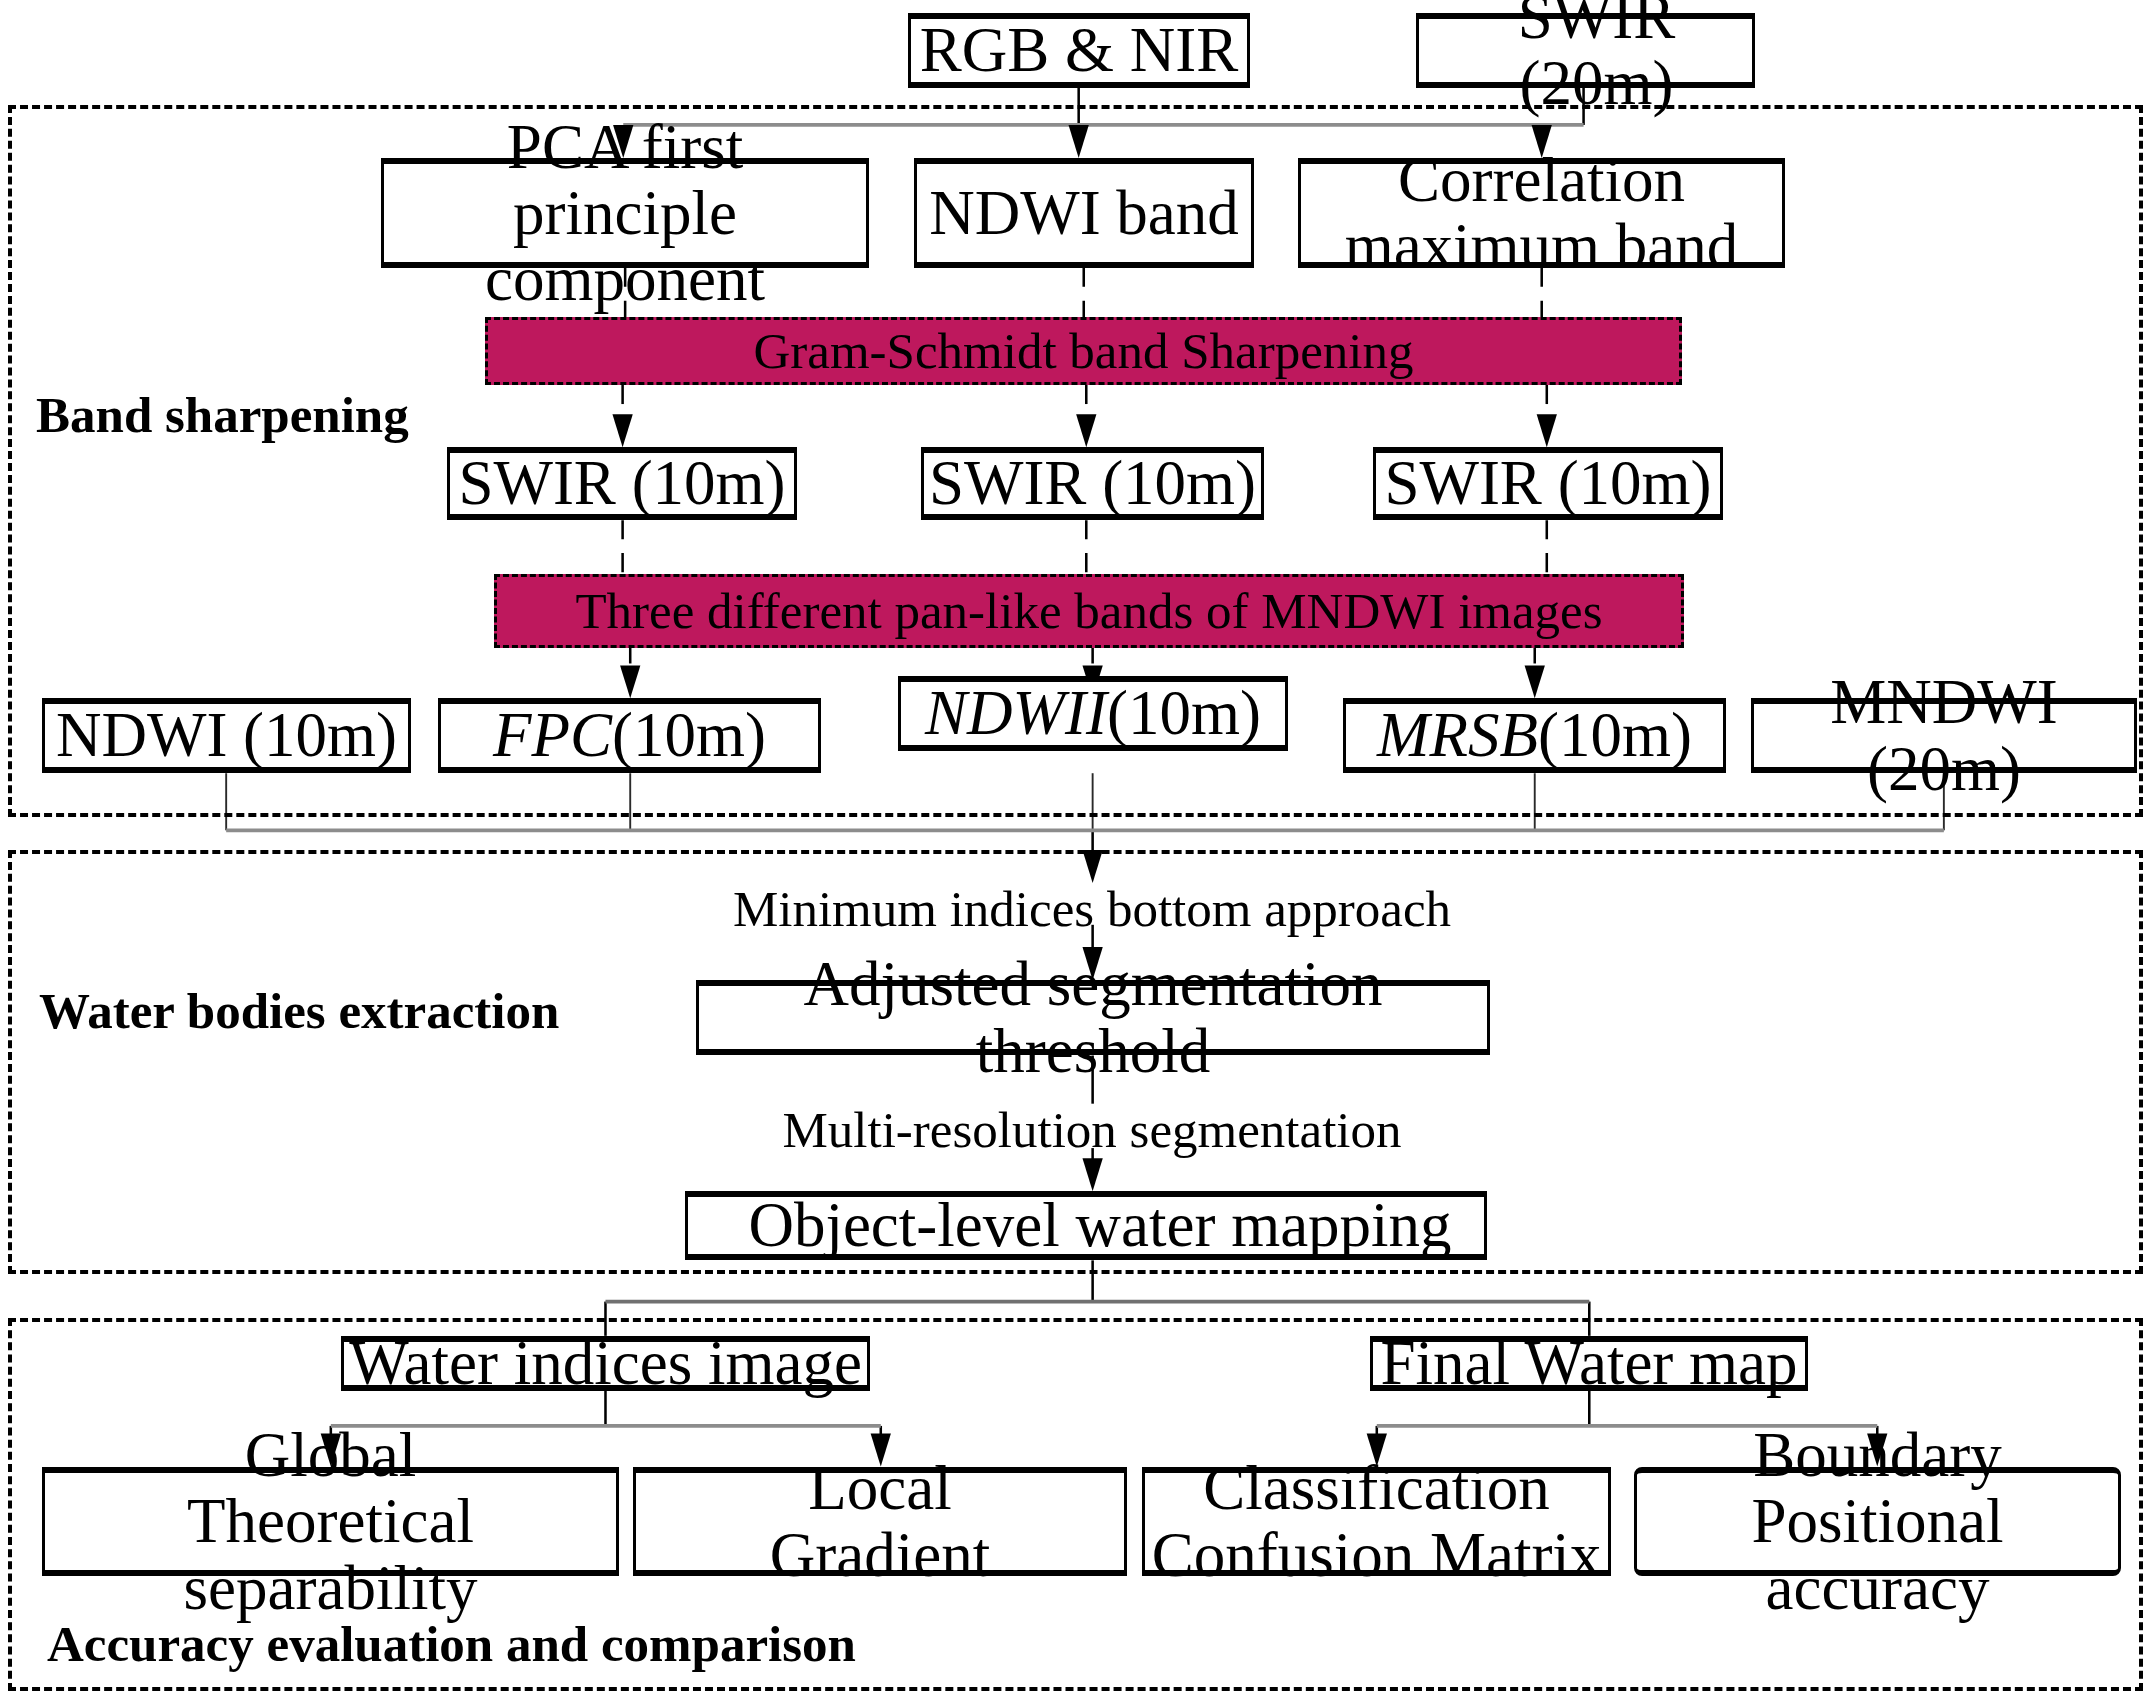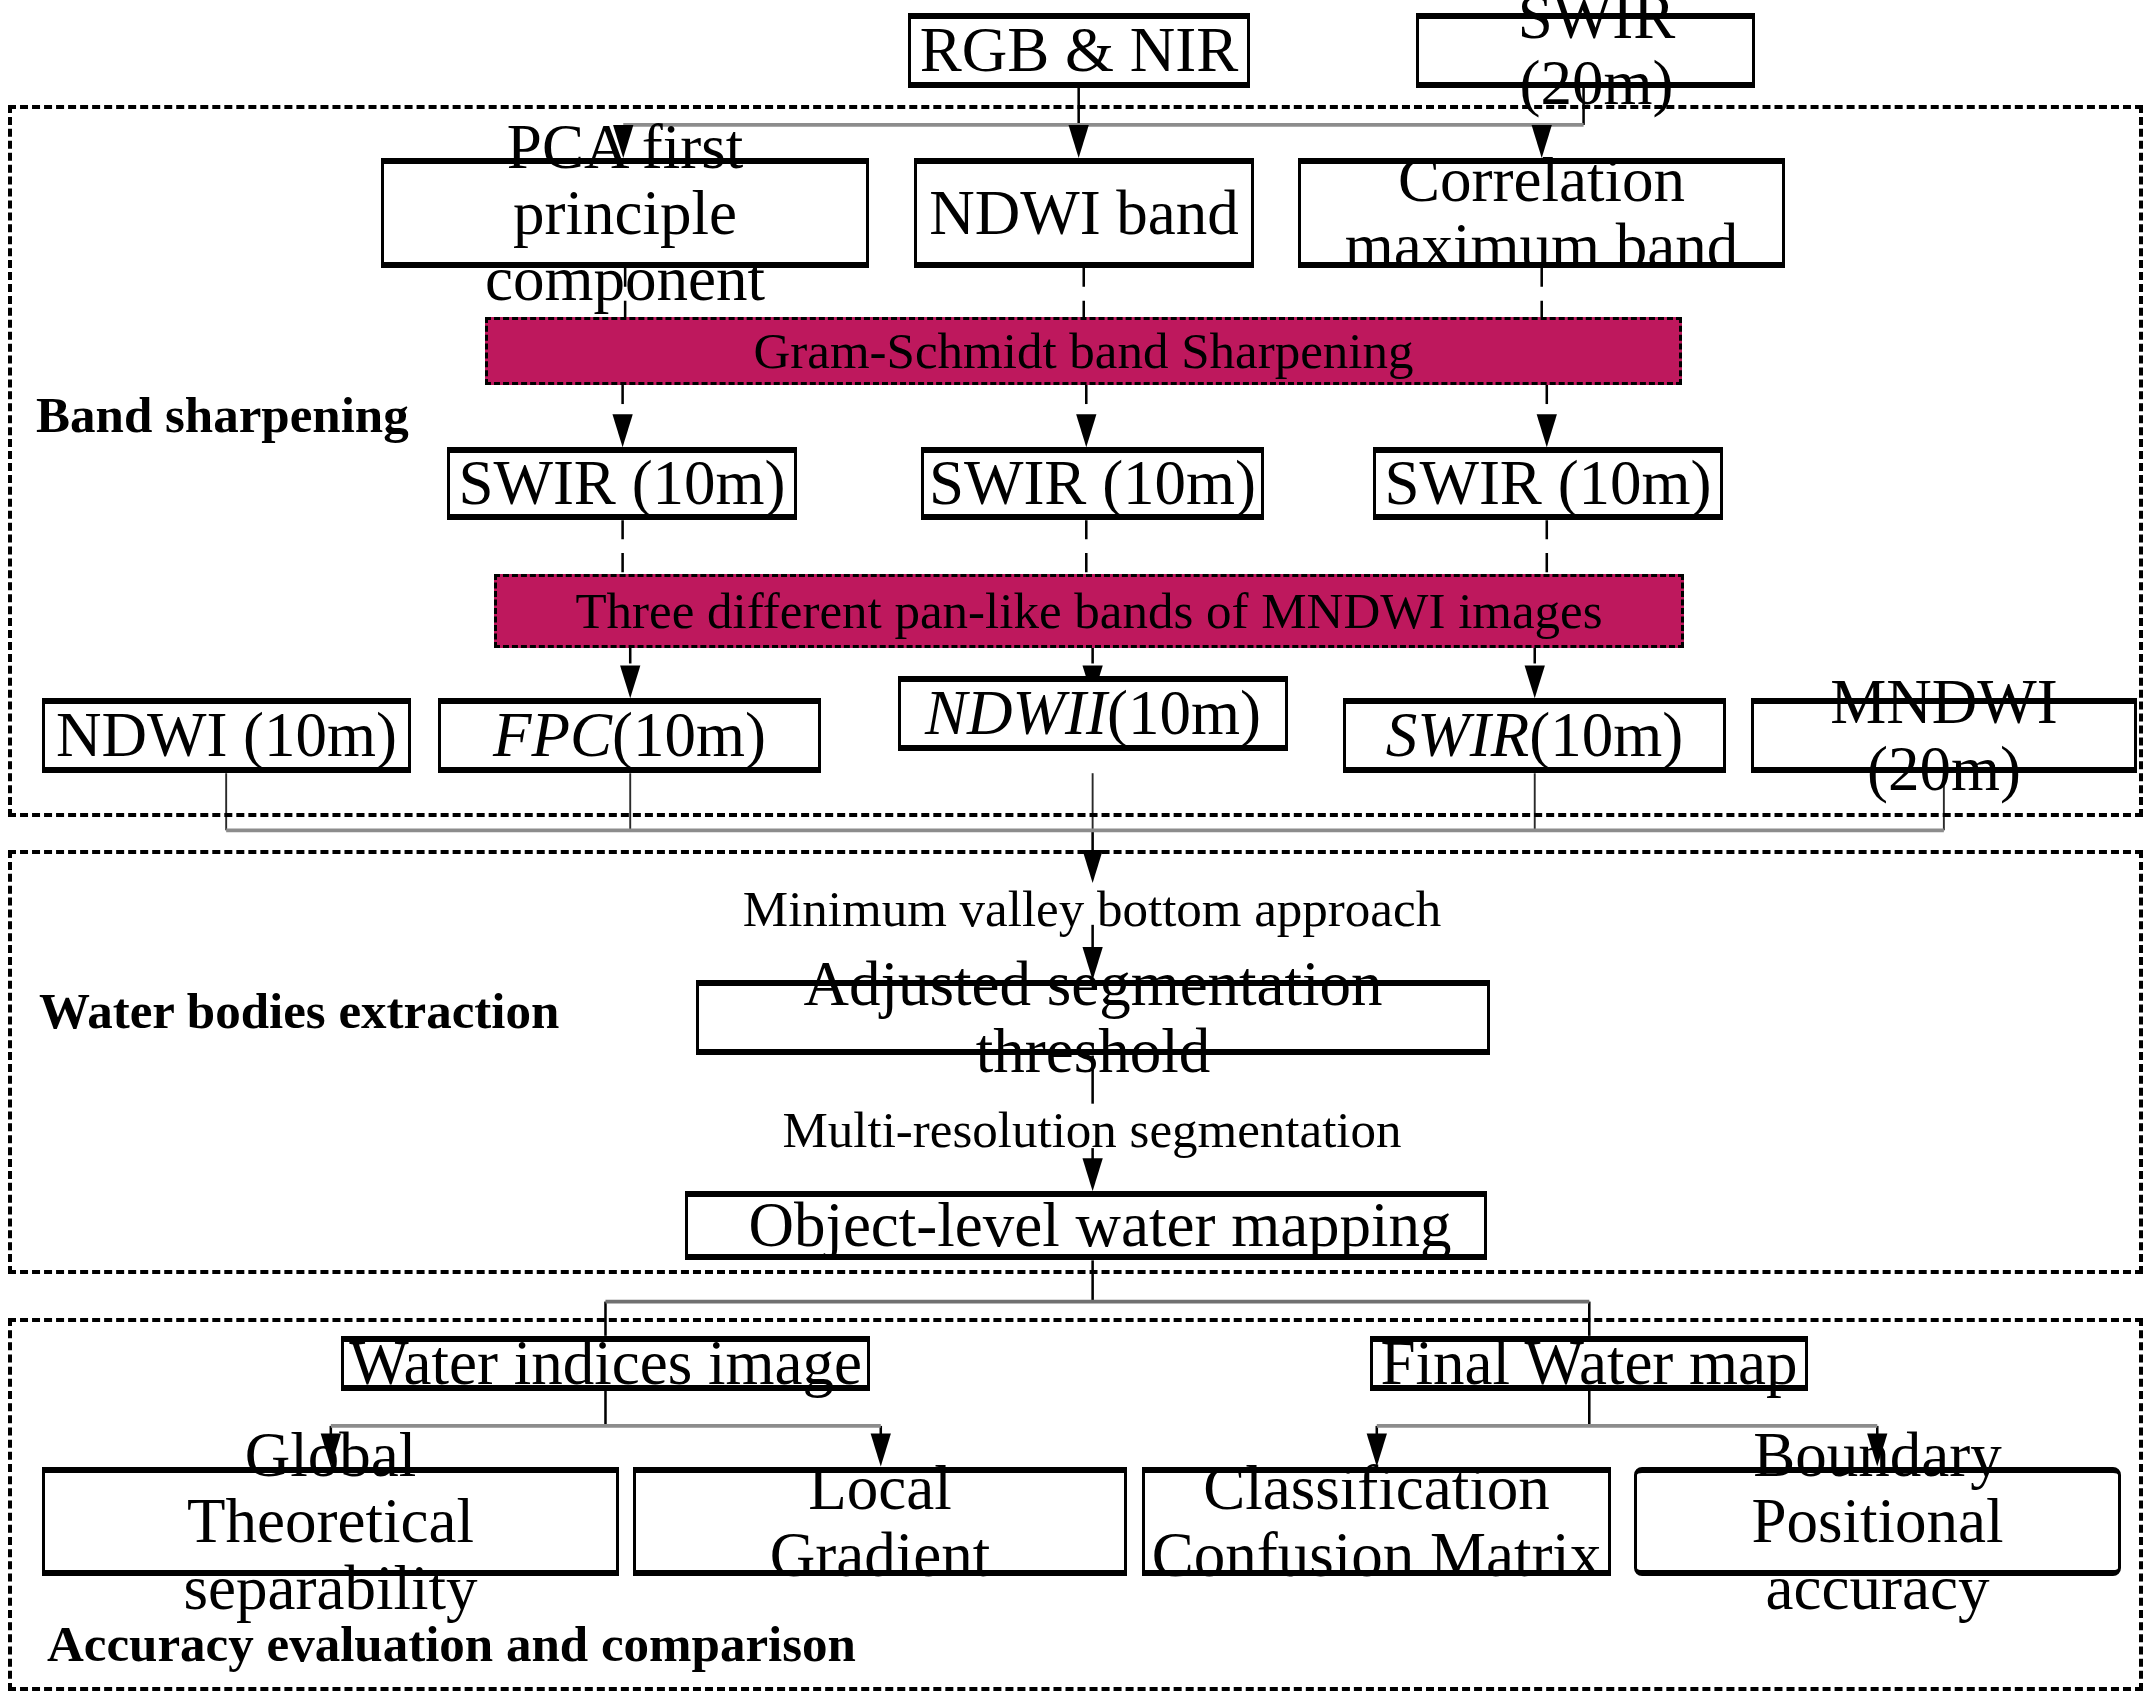--- a/index.html
+++ b/index.html
@@ -113,24 +113,24 @@
 
   <div class="box" style="left:447px;top:447px;width:350px;height:73px;">SWIR (10m)</div>
   <div class="box" style="left:921px;top:447px;width:343px;height:73px;">SWIR (10m)</div>
   <div class="box" style="left:1373px;top:447px;width:350px;height:73px;">SWIR (10m)</div>
 
   <div class="dashedbox" style="left:494px;top:574px;width:1190px;height:74px;">Three different pan-like bands of MNDWI images</div>
 
   <div class="box" style="left:42px;top:698px;width:369px;height:75px;"><span class="em"></span><span>NDWI (10m)</span></div>
   <div class="box" style="left:438px;top:698px;width:383px;height:75px;"><span class="em">FPC</span><span> (10m)</span></div>
   <div class="box" style="left:898px;top:676px;width:390px;height:75px;"><span class="em">NDWII</span><span> (10m)</span></div>
-  <div class="box" style="left:1343px;top:698px;width:383px;height:75px;"><span class="em">SWIR</span><span> (10m)</span></div>
+  <div class="box" style="left:1343px;top:698px;width:383px;height:75px;"><span class="em">MRSB</span><span> (10m)</span></div>
   <div class="box" style="left:1751px;top:698px;width:386px;height:75px;"><span class="em"></span><span>MNDWI (20m)</span></div>
 
-  <div class="freetext" style="left:648px;top:884px;width:888px;">Minimum valley bottom approach</div>
+  <div class="freetext" style="left:648px;top:884px;width:888px;">Minimum indices bottom approach</div>
   <div class="box" style="left:696px;top:980px;width:794px;height:75px;">Adjusted segmentation threshold</div>
   <div class="freetext" style="left:648px;top:1105px;width:888px;">Multi-resolution segmentation</div>
   <div class="box" style="left:685px;top:1191px;width:802px;height:69px;padding-left:28px;">Object-level water mapping</div>
 
   <div class="box" style="left:341px;top:1336px;width:529px;height:55px;">Water indices image</div>
   <div class="box" style="left:1370px;top:1336px;width:438px;height:55px;">Final Water map</div>
 
   <div class="box" style="left:42px;top:1467px;width:577px;height:109px;">Global
 Theoretical separability</div>
   <div class="box" style="left:633px;top:1467px;width:494px;height:109px;">Local

